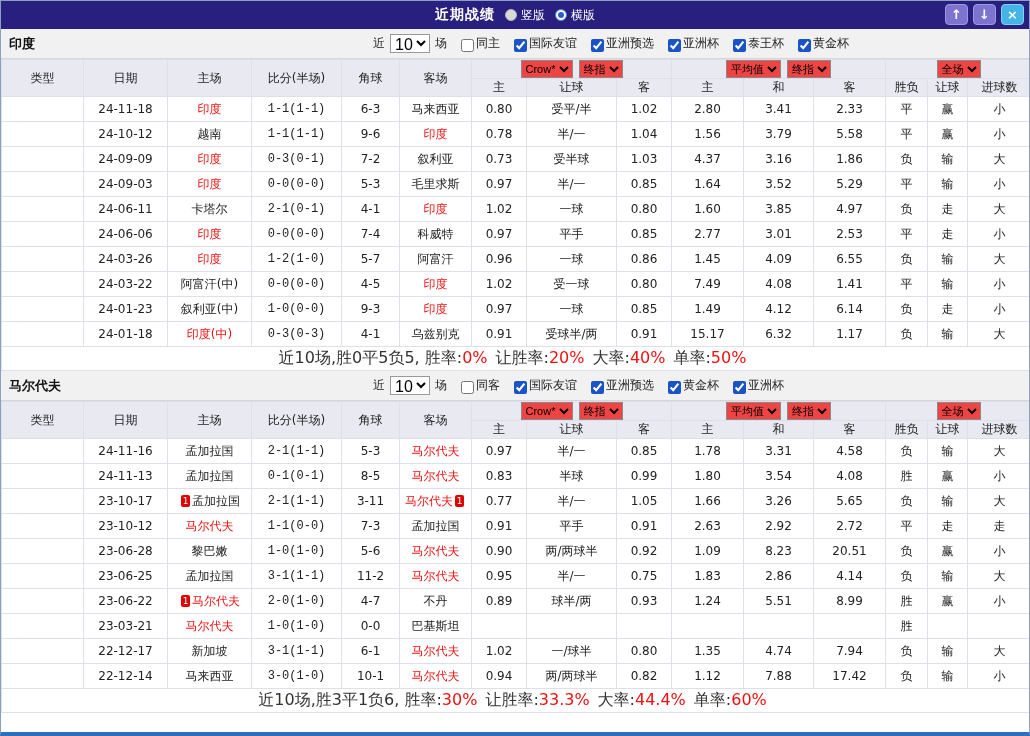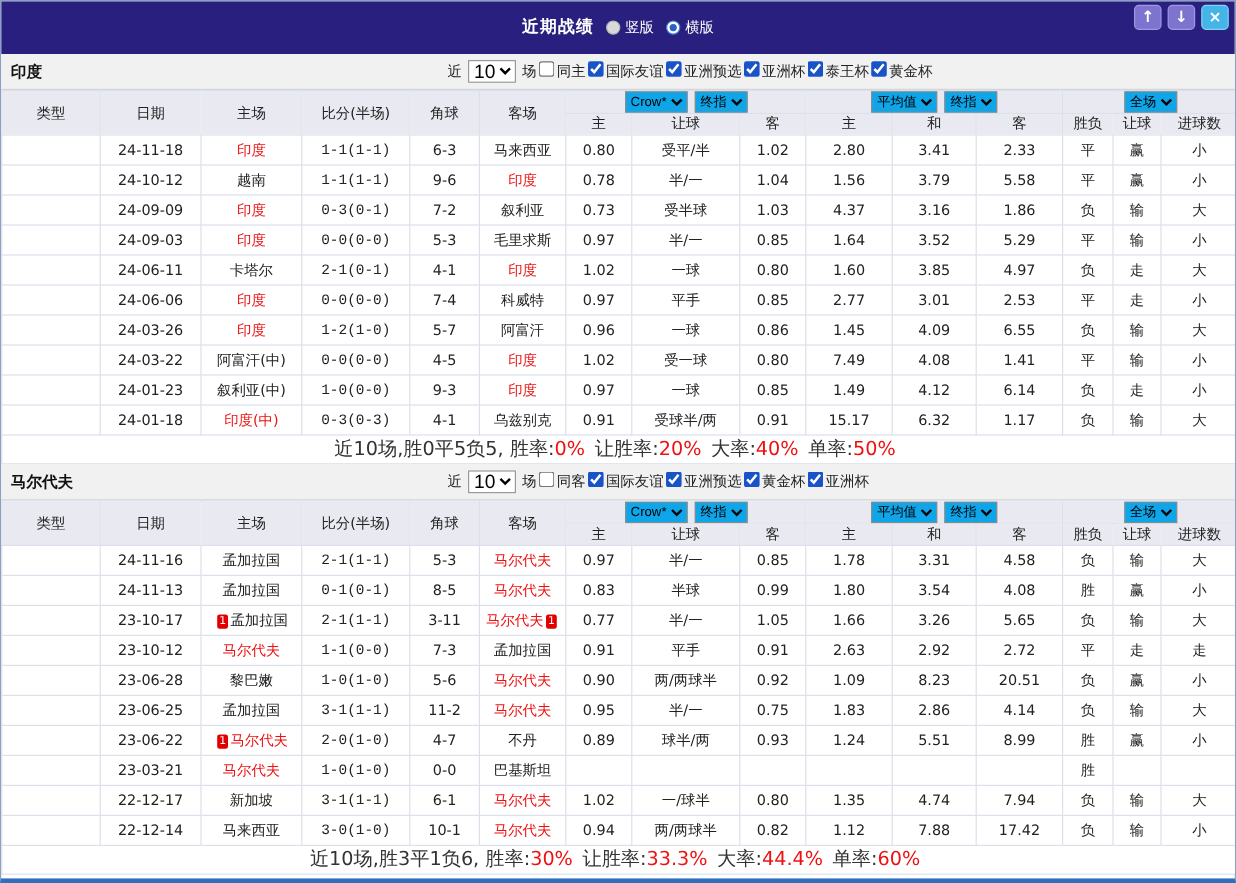--- a/index.html
+++ b/index.html
@@ -1,21 +1,21 @@
 <!DOCTYPE html>
 <html><head>
 <meta charset="utf-8">
 <style>
   * { box-sizing: border-box; }
   body { margin: 0; background: #fff; font-family: "DejaVu Sans", "Liberation Sans", sans-serif; }
   .page { width: 1030px; height: 736px; border: 1px solid #8aa0c0; border-bottom: 4px solid #2f6fbe;
           overflow: hidden; background: #fff; position: relative; }
 
   
-  .titlebar { height: 44px; background: #281f7e; position: relative; display: flex;
+  .titlebar { height: 28px; background: #281f7e; position: relative; display: flex;
               align-items: center; justify-content: center; }
   .tb-center { display: flex; align-items: center; gap: 10px; }
   .tb-title { color: #fff; font-size: 14px; font-weight: bold; letter-spacing: 1px; }
   .tb-radio { display: inline-flex; align-items: center; gap: 4px; cursor: pointer;
               color: #fff; font-size: 12px; }
   .radio { width: 12px; height: 12px; border-radius: 50%; background: #d9d9d9;
            border: 1px solid #b5b5b5; display: inline-block; position: relative; }
   .radio.sel { background: #fff; border: 1px solid #4a7fd0; }
   .radio.sel::after { content: ""; position: absolute; left: 2px; top: 2px; width: 6px; height: 6px;
                       border-radius: 50%; background: #2a5fd0; }
@@ -25,29 +25,29 @@
   .tb-btn.purple { background: #7d74cf; border: 1px solid #9f97e2; }
   .tb-btn.blue   { background: #45b5e8; border: 1px solid #83d2f3; }
 
   
   .secbar { height: 30px; background: #f1f1f1; border-bottom: 1px solid #d5d5d5;
             display: flex; align-items: center; position: relative; }
   .team { font-size: 13px; font-weight: bold; color: #111; padding-left: 8px; }
   .filters { position: absolute; left: 372px; display: flex; align-items: center;
              gap: 2px; font-size: 12px; color: #222; white-space: nowrap; }
   .filters select { height: 19px; font-size: 16px; border: 1px solid #999; background: #fff; margin: 0 3px; }
-  .chk { display: inline-flex; align-items: flex-start; margin-left: 0; cursor: pointer; }
+  .chk { display: inline-flex; align-items: flex-end; margin-left: 12px; cursor: pointer; }
   .chk input { width: 13px; height: 13px; accent-color: #1a53c8; margin: 0 2px 0 0; }
 
   
   table.grid { width: 100%; border-collapse: collapse; table-layout: fixed; }
   .grid th, .grid td { border: 1px solid #dbe0ea; text-align: center; font-size: 12px;
                        color: #222; padding: 0; overflow: hidden; white-space: nowrap; }
   .grid thead th { background: #e9e9f1; font-weight: normal; height: 17px; }
-  .selcell select { height: 18px; font-size: 11px; border: 1px solid #8a8a8a; background: #0ea5e9; margin: 0 3px; }
+  .selcell select { height: 18px; font-size: 11px; border: 1px solid #8a8a8a; background: #ef4444; margin: 0 3px; }
   .grid tbody td { height: 25px; background: #fff; }
 
   td.ct { color: #fff; }
   .ct-friendly  { background: #3a67cc; color: #fff; }
   .ct-asia-qual { background: #35c42f; color: #ffff33; }
   .ct-asia-cup  { background: #2eb353; color: #fff; }
   .ct-gold-cup  { background: #e2c414; color: #fff; }
 
   .score { color: #e11; font-family: Liberation Mono, monospace; }
   .hl { color: #e11; }

